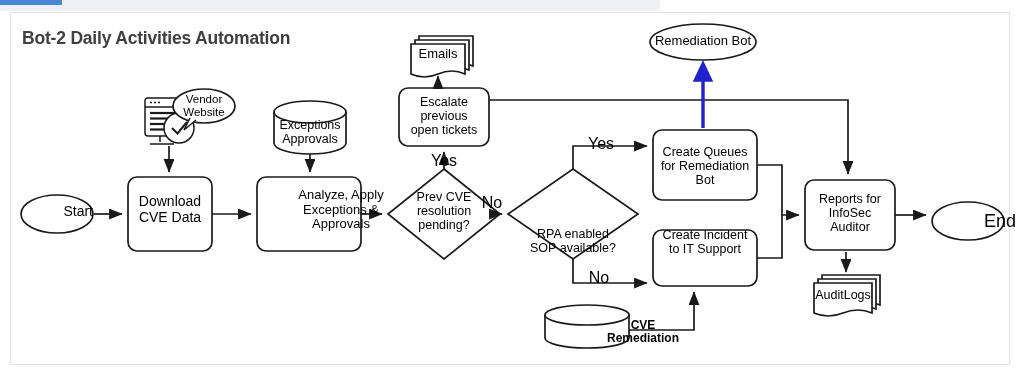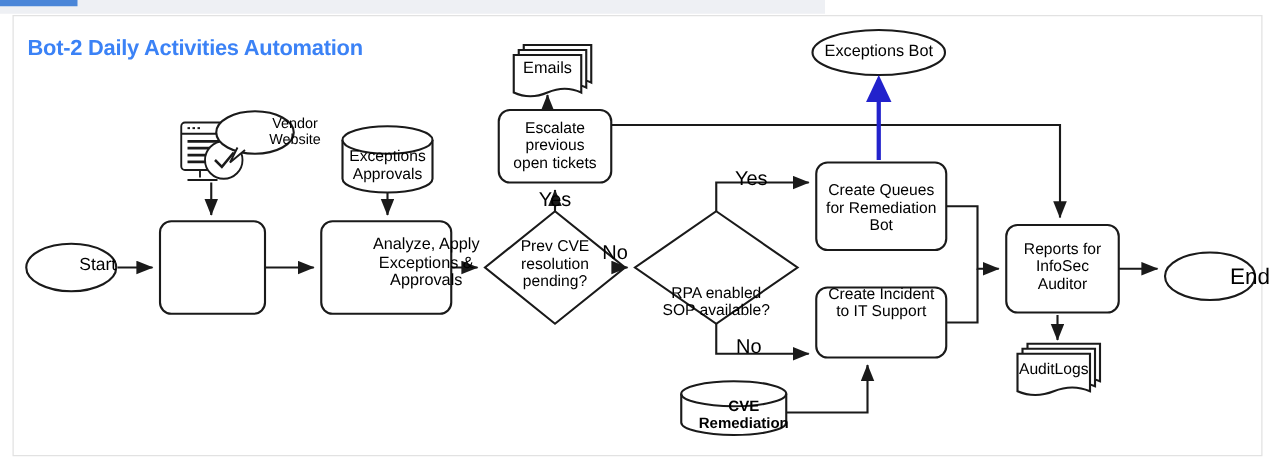--- a/index.html
+++ b/index.html
@@ -32,21 +32,21 @@
     background: #ffffff;
     border: 1px solid #e2e2e2;
     box-sizing: border-box;
   }
   #diagram-svg { position: absolute; left: 0; top: 0; }
   #title {
     position: absolute;
     left: 22px; top: 28px;
     font-size: 17.5px;
     font-weight: bold;
-    color: #3b82f6;
+    color: #404040;
     letter-spacing: -0.2px;
     white-space: nowrap;
   }
   .nodetext {
     position: absolute;
     text-align: center;
     color: #000;
     line-height: 1.12;
     white-space: pre-line;
     pointer-events: none;
@@ -170,43 +170,45 @@
 
       <path d="M629,330 L694,330 L694,292" marker-end="url(#ah)"></path>
 
       <line x1="895" y1="215" x2="926" y2="215" marker-end="url(#ah)"></line>
 
       <line x1="703" y1="128" x2="703" y2="64" stroke="#2222cc" stroke-width="3.4" marker-end="url(#ahb)"></line>
     </g>
   </svg>
 
   <div class="nodetext" style="left:21px;  top:204px; width:72px;  font-size:14px;text-align:right;">Start</div>
-  <div class="nodetext" style="left:174px; top:93px;  width:60px;  font-size:11.5px;margin-left:32px;">Vendor
+  <div class="nodetext" style="left:128px; top:194px; width:84px;  font-size:14px;">Download
+CVE Data</div>
+  <div class="nodetext" style="left:174px; top:93px;  width:60px;  font-size:11.5px;">Vendor
 Website</div>
   <div class="nodetext" style="left:268px; top:118px; width:84px;  font-size:12.5px;">Exceptions
 Approvals</div>
   <div class="nodetext" style="left:257px; top:188px; width:104px; font-size:13px;padding-left:32px;">Analyze, Apply
 Exceptions &amp;
 Approvals</div>
   <div class="nodetext" style="left:399px; top:95px;  width:90px;  font-size:12.5px;">Escalate
 previous
 open tickets</div>
   <div class="nodetext" style="left:400px; top:190px; width:88px;  font-size:12.5px;">Prev CVE
 resolution
 pending?</div>
   <div class="nodetext" style="left:411px; top:47px;  width:54px;  font-size:13px;">Emails</div>
   <div class="nodetext" style="left:513px; top:199px; width:120px; font-size:12.5px;margin-top:28px;">RPA enabled
 SOP available?</div>
   <div class="nodetext" style="left:653px; top:145px; width:104px; font-size:12.5px;">Create Queues
 for Remediation
 Bot</div>
-  <div class="nodetext" style="left:650px; top:34px;  width:106px; font-size:13px;">Exceptions Bot</div>
+  <div class="nodetext" style="left:650px; top:34px;  width:106px; font-size:13px;">Remediation Bot</div>
   <div class="nodetext" style="left:653px; top:228px; width:104px; font-size:12.5px;">Create Incident
 to IT Support</div>
-  <div class="nodetext" style="left:545px; top:319px; width:100px;  font-size:12px; font-weight:bold;">CVE
+  <div class="nodetext" style="left:545px; top:319px; width:100px;  font-size:12px; font-weight:bold;padding-left:48px;">CVE
 Remediation</div>
   <div class="nodetext" style="left:805px; top:192px; width:90px;  font-size:12.5px;">Reports for
 InfoSec
 Auditor</div>
   <div class="nodetext" style="left:814px; top:288px; width:58px;  font-size:12.5px;">AuditLogs</div>
   <div class="nodetext" style="left:932px; top:211px; width:72px;  font-size:18px;padding-left:32px;">End</div>
 
   <div class="edgelabel" style="left:420px; top:152px; width:48px;">Yes</div>
   <div class="edgelabel" style="left:477px; top:194px; width:30px;">No</div>
   <div class="edgelabel" style="left:584px; top:135px; width:34px;">Yes</div>

